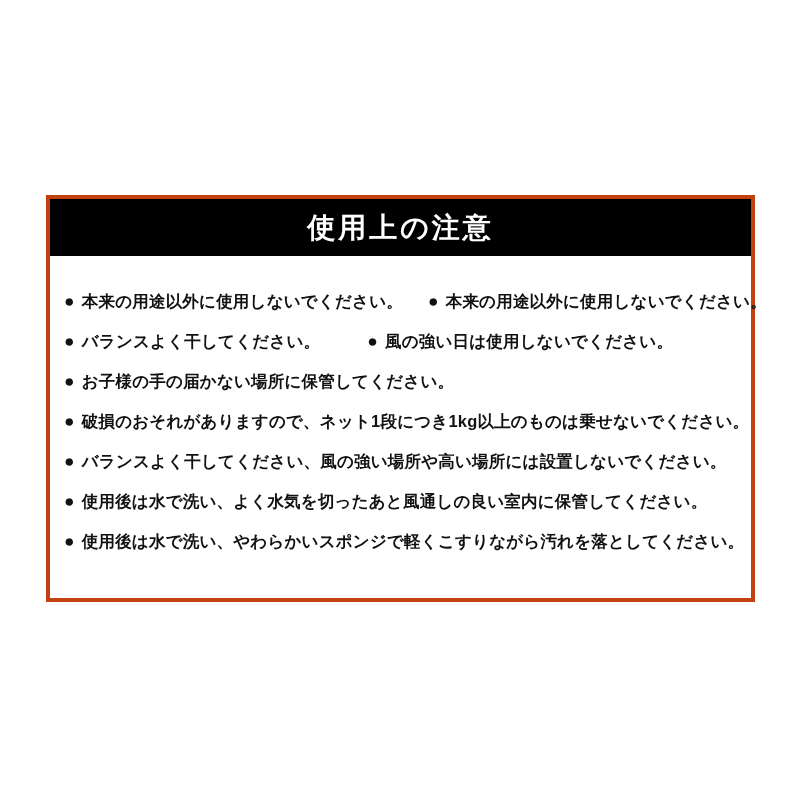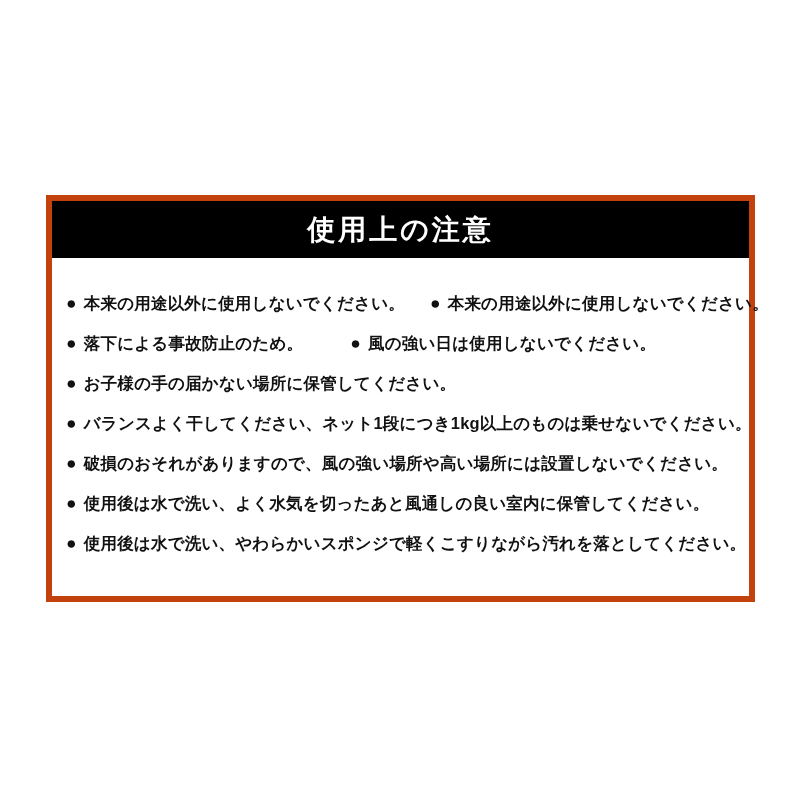--- a/index.html
+++ b/index.html
@@ -14,21 +14,21 @@
     font-family: "Liberation Sans", "DejaVu Sans", sans-serif;
     overflow: hidden;
   }
   .notice-panel {
     position: absolute;
     left: 46px;
     top: 195px;
     width: 709px;
     height: 407px;
     box-sizing: border-box;
-    border: 6px solid #c2410c;
+    border: 4px solid #c2410c;
     background: #ffffff;
   }
   .notice-header {
     height: 57px;
     background: #000000;
     display: flex;
     align-items: center;
     justify-content: center;
   }
   .notice-title {
@@ -82,46 +82,46 @@
       </span>
       <span class="notice-item gap-sm">
         <span class="bullet">●</span>
         <span>本来の用途以外に使用しないでください。</span>
       </span>
     </div>
 
     <div class="notice-line">
       <span class="notice-item">
         <span class="bullet">●</span>
-        <span>落下による事故防止のため。</span>
+        <span>バランスよく干してください。</span>
       </span>
       <span class="notice-item gap-lg">
         <span class="bullet">●</span>
         <span>風の強い日は使用しないでください。</span>
       </span>
     </div>
 
     <div class="notice-line">
       <span class="notice-item">
         <span class="bullet">●</span>
         <span>お子様の手の届かない場所に保管してください。</span>
       </span>
     </div>
 
     <div class="notice-line">
       <span class="notice-item">
         <span class="bullet">●</span>
-        <span>バランスよく干してください、ネット1段につき1kg以上のものは乗せないでください。</span>
+        <span>破損のおそれがありますので、ネット1段につき1kg以上のものは乗せないでください。</span>
       </span>
     </div>
 
     <div class="notice-line">
       <span class="notice-item">
         <span class="bullet">●</span>
-        <span>破損のおそれがありますので、風の強い場所や高い場所には設置しないでください。</span>
+        <span>バランスよく干してください、風の強い場所や高い場所には設置しないでください。</span>
       </span>
     </div>
 
     <div class="notice-line">
       <span class="notice-item">
         <span class="bullet">●</span>
         <span>使用後は水で洗い、よく水気を切ったあと風通しの良い室内に保管してください。</span>
       </span>
     </div>
 

